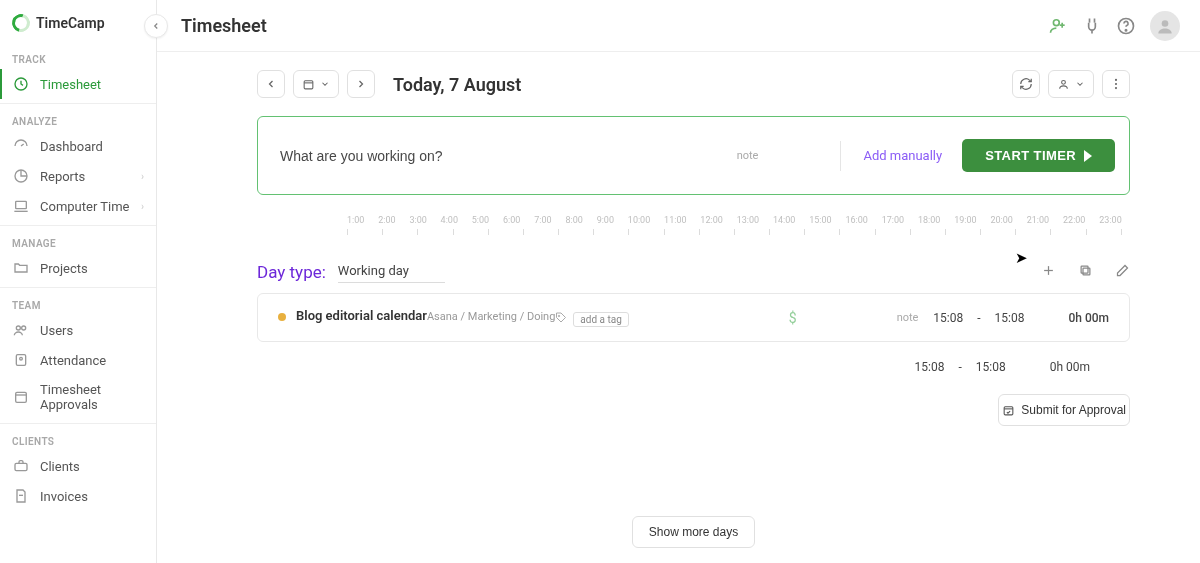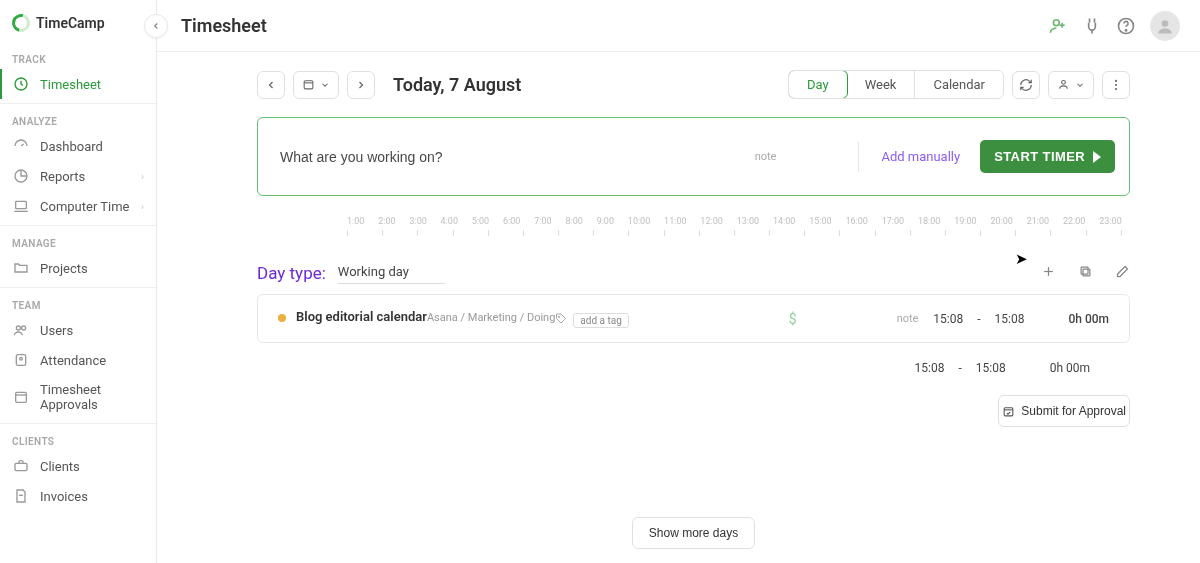--- a/index.html
+++ b/index.html
@@ -36,21 +36,21 @@
     .view-toggle { display:flex; border:1px solid #e0e0e0; border-radius:6px; overflow:hidden; }
     .view-opt { padding:6px 18px; font-size:13px; color:#555; cursor:pointer; border-right:1px solid #e0e0e0; }
     .view-opt:last-child { border-right:none; }
     .view-opt.active { color:#2b9a3a; background:#fff; border:1px solid #2b9a3a; border-radius:6px; margin:-1px; }
     .timer-box { border:1px solid #63c172; border-radius:6px; padding:22px 14px 22px 22px; display:flex; align-items:center; gap:10px; }
     .wkg-input { border:none; outline:none; font-size:14px; flex:1; color:#333; }
     .wkg-input::placeholder { color:#333; opacity:.9; }
     .note-pill { font-size:11px; color:#aaa; margin-right:60px; cursor:pointer; }
     .vdiv { width:1px; height:30px; background:#e5e5e5; margin:0 12px; }
     .add-man { font-size:13px; color:#8b5cf6; cursor:pointer; margin-right:10px; }
-    .start-btn { background:#3c8f3e; color:#fff; border:none; border-radius:5px; padding:9px 14px; font-size:13px; font-weight:600; letter-spacing:.4px; display:flex; align-items:center; gap:8px; cursor:pointer;justify-content:flex-end; }
+    .start-btn { background:#3c8f3e; color:#fff; border:none; border-radius:5px; padding:9px 23px; font-size:13px; font-weight:600; letter-spacing:.4px; display:flex; align-items:center; gap:8px; cursor:pointer;justify-content:flex-end; }
     .start-btn .tri { width:0; height:0; border-top:6px solid transparent; border-bottom:6px solid transparent; border-left:8px solid #fff; }
     .ruler { margin-top:20px; display:flex; flex-direction:column; }
     .ruler-labels { display:flex; justify-content:space-between; padding:0 8px 0 90px; }
     .ruler-labels span { font-size:9px; color:#bfbfbf; }
     .ruler-ticks { display:flex; justify-content:space-between; padding:0 8px 0 90px; margin-top:4px; }
     .ruler-ticks span { width:1px; height:6px; background:#dcdcdc; }
     .dt-row { display:flex; align-items:center; margin-top:26px; }
     .dt-lbl { font-size:17px; color:#6d28d9; margin-right:12px; }
     .dt-val { font-size:13px; color:#444; border-bottom:1px solid #dcdcdc; padding:2px 36px 4px 0; }
     .dt-actions { margin-left:auto; display:flex; align-items:center; gap:22px; color:#aaa; position:relative; }
@@ -252,25 +252,20 @@
               <polyline points="6 9 12 15 18 9"></polyline>
             </svg>
         </button>
         <button class="btn btn-sq">
             <svg width="12" height="12" viewBox="0 0 24 24" fill="none" stroke="#666" stroke-width="2.5">
               <polyline points="9 18 15 12 9 6"></polyline>
             </svg>
           </button>
         <span class="date-lbl">Today, 7 August</span>
         <div class="spacer"></div>
-        <div class="view-toggle">
-          <div class="view-opt active">Day</div>
-          <div class="view-opt">Week</div>
-          <div class="view-opt">Calendar</div>
-        </div>
         <button class="btn btn-sq">
             <svg width="14" height="14" viewBox="0 0 24 24" fill="none" stroke="#666" stroke-width="2">
               <path d="M3 12a9 9 0 0 1 15-6.7L21 8"></path>
               <polyline points="21 3 21 8 16 8"></polyline>
               <path d="M21 12a9 9 0 0 1-15 6.7L3 16"></path>
               <polyline points="3 21 3 16 8 16"></polyline>
             </svg>
           </button>
         <button class="btn btn-wd">
           <svg width="13" height="13" viewBox="0 0 24 24" fill="none" stroke="#666" stroke-width="2">

